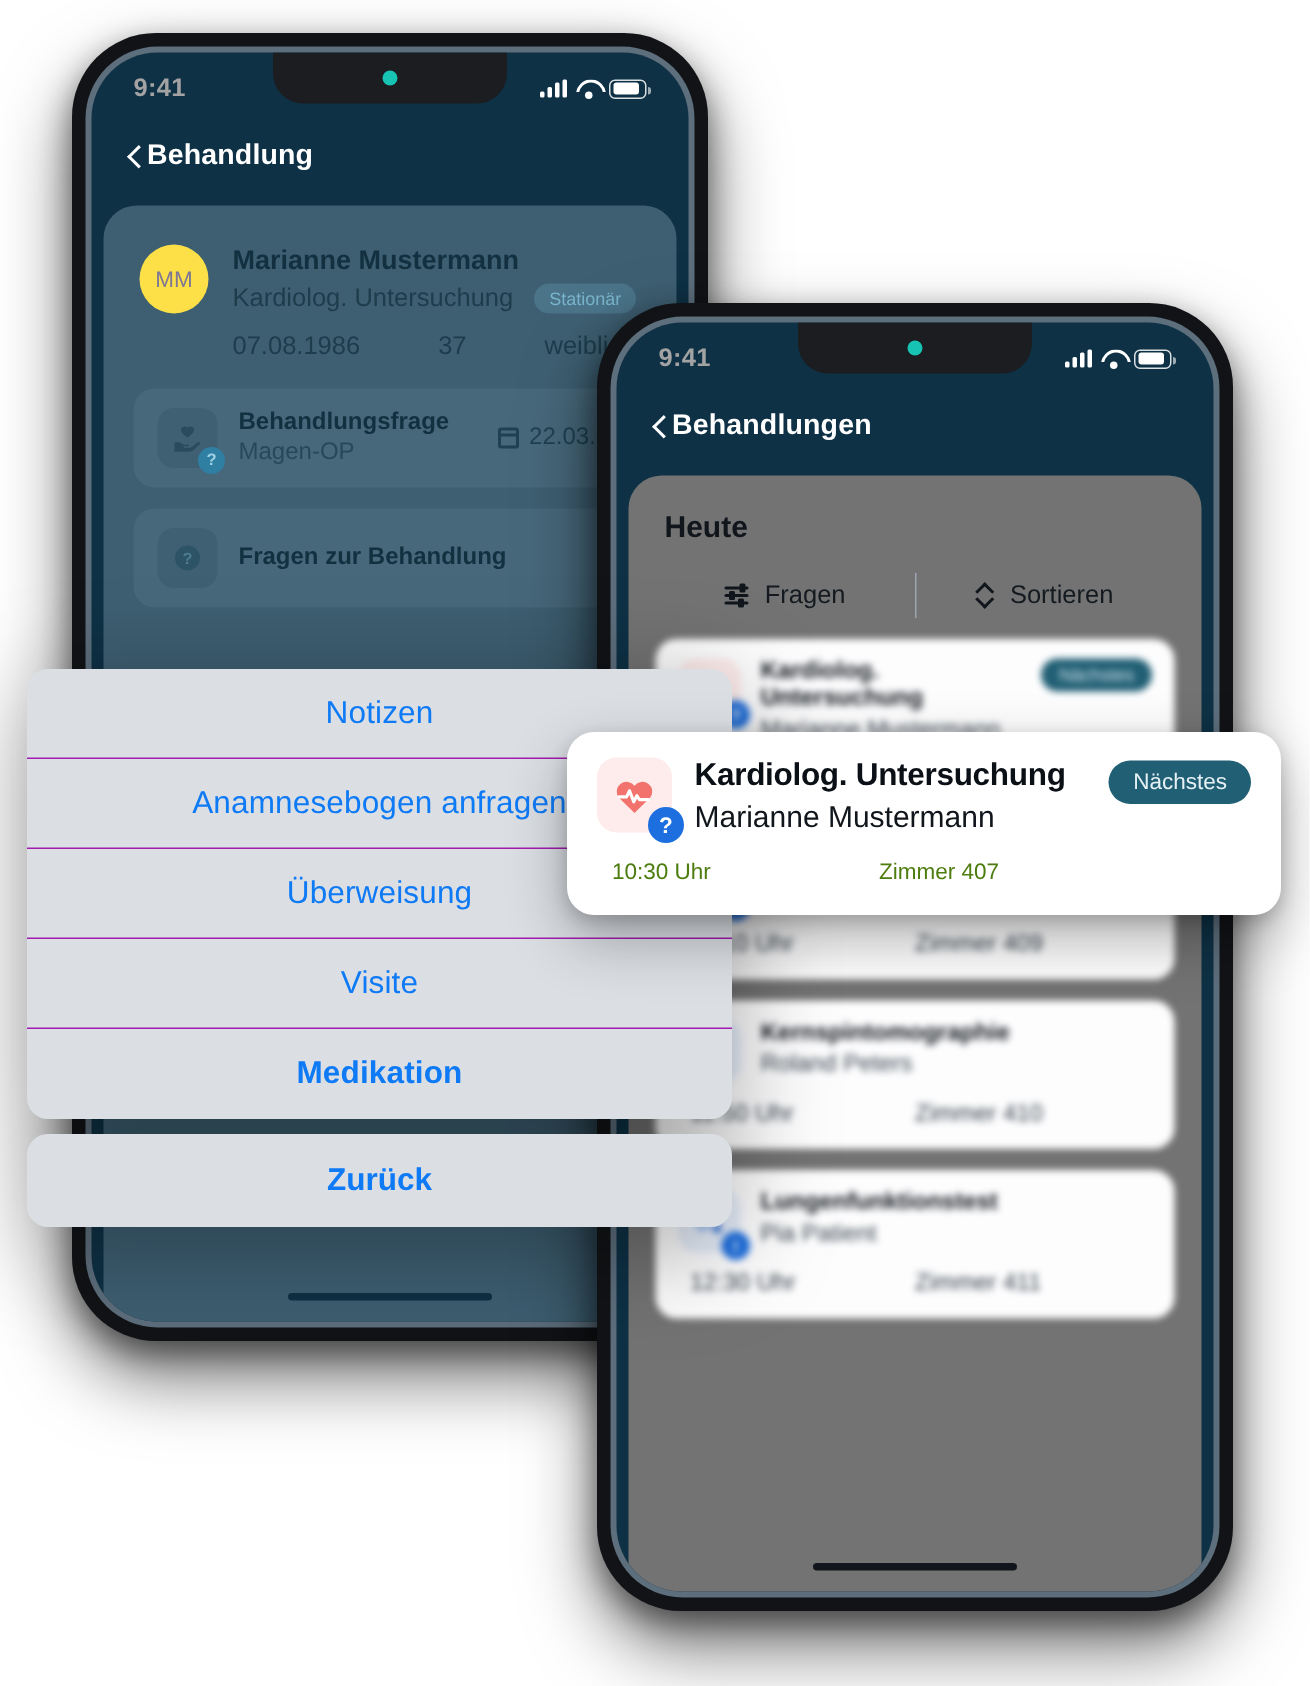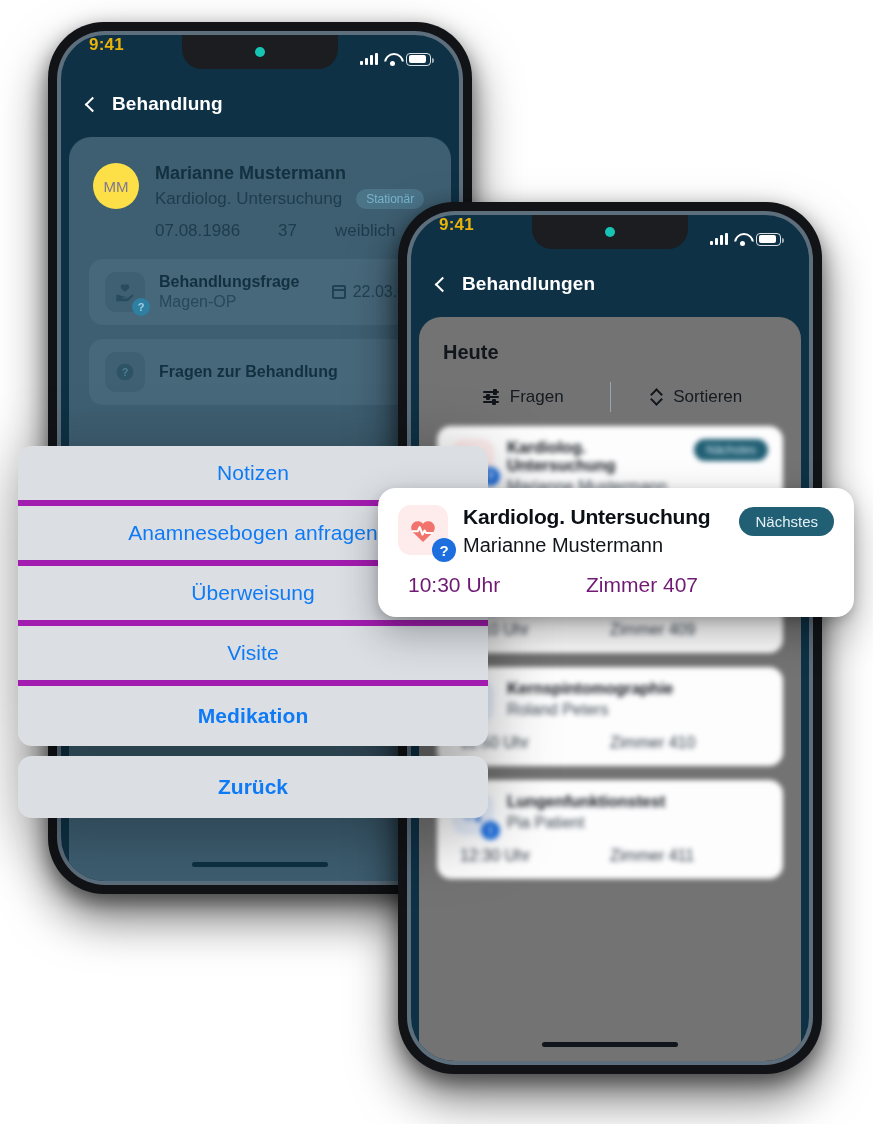--- a/index.html
+++ b/index.html
@@ -32,23 +32,23 @@
     position: relative;
     background: #0e3145;
   }
 
   #phone-left  { left: 48px;  top: 22px;  width: 424px; height: 872px; }
   #phone-right { left: 398px; top: 202px; width: 424px; height: 872px; }
 
   
   .statusbar {
     height: 48px; position: relative;
-    display: flex; justify-content: space-between;
+    display: flex; align-items: center; justify-content: space-between;
     padding: 0 28px;
-    color: #eab308; font-size: 17px; font-weight: bold;
+    color: #a3a3a3; font-size: 17px; font-weight: bold;
     letter-spacing: .2px;
   }
   .notch {
     position: absolute; left: 50%; transform: translateX(-50%);
     top: 0; width: 156px; height: 34px;
     background: #1b1d20; border-radius: 0 0 20px 20px;
   }
   .notch-dot {
     position: absolute; left: 50%; transform: translateX(-50%);
     top: 12px; width: 10px; height: 10px; border-radius: 50%;
@@ -74,21 +74,21 @@
     border-radius: 4px; position: relative; padding: 1.6px;
   }
   .batt span { display:block; height:100%; width:88%; background:#fff; border-radius:2px; }
   .batt::after {
     content:""; position:absolute; right:-3.5px; top:4px; width:2px; height:5px;
     background: rgba(255,255,255,.6); border-radius: 0 2px 2px 0;
   }
 
   
   .navbar {
-    display: flex; align-items: center; gap: 14px;
+    display: flex; align-items: center; 
     padding: 10px 26px 22px 26px;
     color: #ffffff;
   }
   .chev-back {
     width: 11px; height: 11px;
     border-left: 2.6px solid #fff; border-bottom: 2.6px solid #fff;
     transform: rotate(45deg); margin-top: 1px;
   }
   .navtitle { font-size: 19px; font-weight: bold; letter-spacing: .1px; }
 
@@ -107,21 +107,21 @@
     background: #fde047; color: #7d7795;
     display:flex; align-items:center; justify-content:center;
     font-size: 15px; font-weight: 500; flex: none;
   }
   .patient-name { color: #12303f; font-size: 18px; font-weight: bold; margin-bottom: 5px; }
   .patient-sub { color: #1d3c4c; font-size: 17px; display: flex; align-items: center; gap: 14px; }
   .pill-stationaer {
     background: #4b7489; color: #79b4cc; font-size: 12px;
     padding: 3px 10px; border-radius: 10px; white-space: nowrap;
   }
-  .patient-meta { display: flex; gap: 38px; color: #1d3c4c; font-size: 17px; margin-top: 12px; }
+  .patient-meta { display: flex; gap: 52px; color: #1d3c4c; font-size: 17px; margin-top: 12px; }
 
   .dark-card {
     background: #47687b; border-radius: 14px;
     padding: 13px 16px; margin-bottom: 14px;
     display: flex; align-items: center; gap: 14px;
   }
   .sq-icon {
     width: 40px; height: 40px; border-radius: 11px;
     background: #3f6073; position: relative; flex: none;
     display:flex; align-items:center; justify-content:center;
@@ -201,21 +201,21 @@
   
   #action-sheet {
     position: absolute; left: 18px; top: 446px; width: 470px;
     z-index: 40;
     filter: drop-shadow(0 14px 34px rgba(0,0,0,.35));
   }
   .as-group { background: #dbdfe4; border-radius: 14px; overflow: hidden; }
   .as-item {
     height: 60px; display:flex; align-items:center; justify-content:center;
     font-size: 21px; color: #0f7af5; letter-spacing: .1px;
-    border-bottom: 6px solid #a21caf;
+    border-bottom: 1px solid #a21caf;
   }
   .as-item:last-child { border-bottom: none; font-weight: bold; }
   .as-cancel {
     margin-top: 10px; background: #dbdfe4; border-radius: 14px;
     height: 62px; display:flex; align-items:center; justify-content:center;
     font-size: 21px; font-weight: bold; color: #0f7af5;
   }
 
   
   #float-card {
@@ -232,21 +232,21 @@
     position:absolute; right:-8px; bottom:-7px; width:24px;height:24px;border-radius:50%;
     background:#1d6fe0; color:#fff; font-size:15px; font-weight:bold;
     display:flex;align-items:center;justify-content:center;
   }
   .fc-title { font-size: 21px; font-weight: bold; color: #0b1016; letter-spacing: -.2px; }
   .fc-person { font-size: 20px; color: #11161c; margin-top: 5px; }
   .fc-badge {
     margin-left:auto; background:#215f74; color:#e6f1f6; font-size:15px;
     padding: 6px 16px; border-radius: 15px; white-space: nowrap; margin-top: 2px;
   }
-  .fc-foot { display:flex; margin-top: 16px; padding-left: 10px; font-size: 21px; color: #701a75; }
+  .fc-foot { display:flex; margin-top: 16px; padding-left: 10px; font-size: 15px; color: #4d7c0f; }
   .fc-foot .t { width: 178px; }
 </style>
 </head>
 <body>
 
 <div id="stage">
 
   <div class="phone" id="phone-left">
     <div class="phone-ring">
       <div class="phone-screen">

